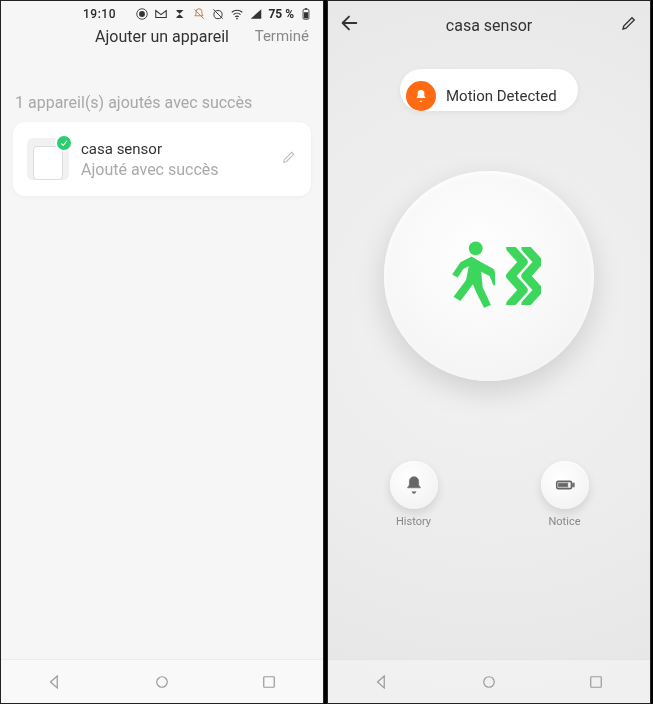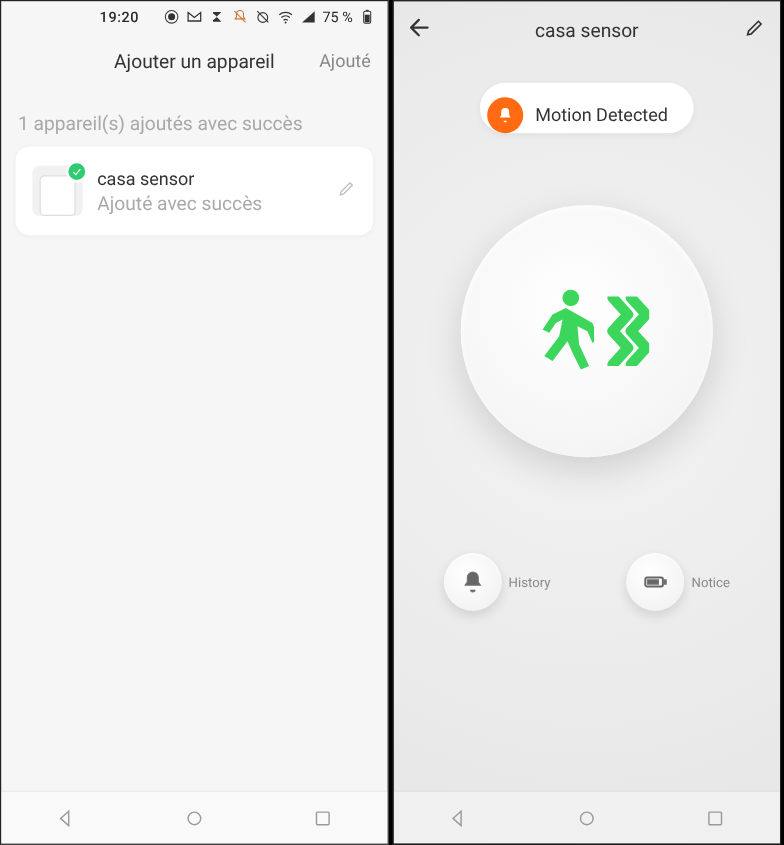--- a/index.html
+++ b/index.html
@@ -49,21 +49,20 @@
     background: rgba(255,255,255,0.4);
     margin-top: auto;
   }
   .navbar .nav-btn { width:20px; height:20px; color:#9a9a9a; display:flex; align-items:center; justify-content:center;}
   .navbar svg { width:18px; height:18px; stroke:#9a9a9a; fill:none; stroke-width:1.6; }
 
   
   .hdr-left {
     height: 48px;
     display:flex;
-    align-items:center;
     justify-content:center;
     position:relative;
     padding: 0 14px;
   }
   .hdr-left .title { font-size:16px; color:#333; }
   .hdr-left .done { position:absolute; right:14px; font-size:15px; color:#888; }
 
   .subtext { font-size:16px; color:#a8a8a8; padding: 18px 14px 10px; }
 
   .card {
@@ -138,38 +137,38 @@
     display:flex; align-items:center; justify-content:center; gap:8px;
   }
   .big-circle svg{ fill:#3bd65b; }
 
   .bottom-row{
     display:flex; justify-content:space-around;
     margin-top: 80px;
     padding: 0 10px;
   }
   .pill{
-    display:flex; flex-direction:row; align-items:center; gap:6px;
+    display:flex; flex-direction:column; align-items:center; gap:6px;
   }
   .pill .circ{
     width:48px; height:48px; border-radius:50%;
     background: radial-gradient(circle at 40% 35%, #fff 0%, #efefef 100%);
     box-shadow: 0 4px 10px rgba(0,0,0,0.12), inset 0 1px 2px rgba(255,255,255,0.9);
     display:flex; align-items:center; justify-content:center;
   }
   .pill .circ svg{ width:22px; height:22px; fill:#777; stroke:#777;}
   .pill .lbl{ font-size:11px; color:#888;}
 </style>
 </head>
 <body>
 
 <div class="phone phone-left">
 
   <div class="statusbar">
-    <span class="time">19:20</span>
+    <span class="time">19:10</span>
     <span class="icon">
         <svg viewBox="0 0 24 24">
           <circle cx="12" cy="12" r="5" fill="#333"></circle>
           <circle cx="12" cy="12" r="9" fill="none" stroke="#333" stroke-width="1.5"></circle>
         </svg>
       </span>
     <span class="icon">
         <svg viewBox="0 0 24 24">
           <path d="M3 6l9 7 9-7v12H3z" fill="none" stroke="#333" stroke-width="1.8"></path>
         </svg>
@@ -195,33 +194,33 @@
         <svg viewBox="0 0 24 24">
           <path d="M3 9a14 14 0 0118 0M6 13a9 9 0 0112 0M9 17a4 4 0 016 0" fill="none" stroke="#333" stroke-width="1.8"></path>
           <circle cx="12" cy="20" r="1.4" fill="#333"></circle>
         </svg>
       </span>
     <span class="icon">
         <svg viewBox="0 0 24 24">
           <path d="M3 20L21 4v16z" fill="#333"></path>
         </svg>
       </span>
-    <span style="font-size:12px;">75 %</span>
+    <span style="font-size:12px;font-weight:bold;">75 %</span>
     <span class="icon">
         <svg viewBox="0 0 24 24">
           <rect x="7" y="4" width="10" height="17" rx="2" fill="none" stroke="#333" stroke-width="1.5"></rect>
           <rect x="8.5" y="9" width="7" height="10.5" fill="#333"></rect>
           <rect x="10" y="2" width="4" height="2" fill="#333"></rect>
         </svg>
       </span>
   </div>
 
   <div class="hdr-left">
     <span class="title">Ajouter un appareil</span>
-    <span class="done">Ajouté</span>
+    <span class="done">Terminé</span>
   </div>
 
   <div class="subtext">1 appareil(s) ajoutés avec succès</div>
 
   <div class="card">
     <div class="device-thumb">
       <span class="check">
         <svg viewBox="0 0 24 24">
             <polyline points="5,13 10,18 19,7"></polyline>
           </svg>

